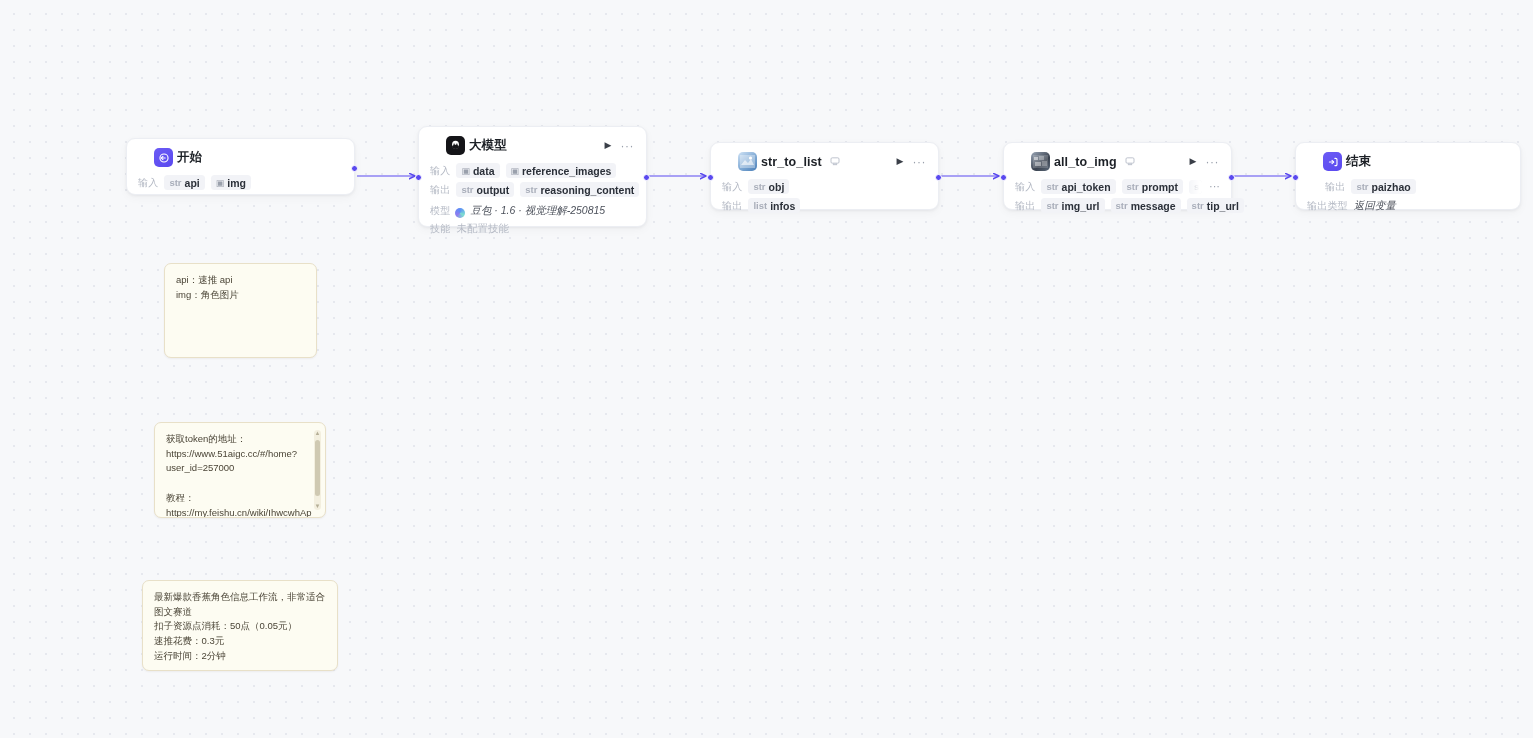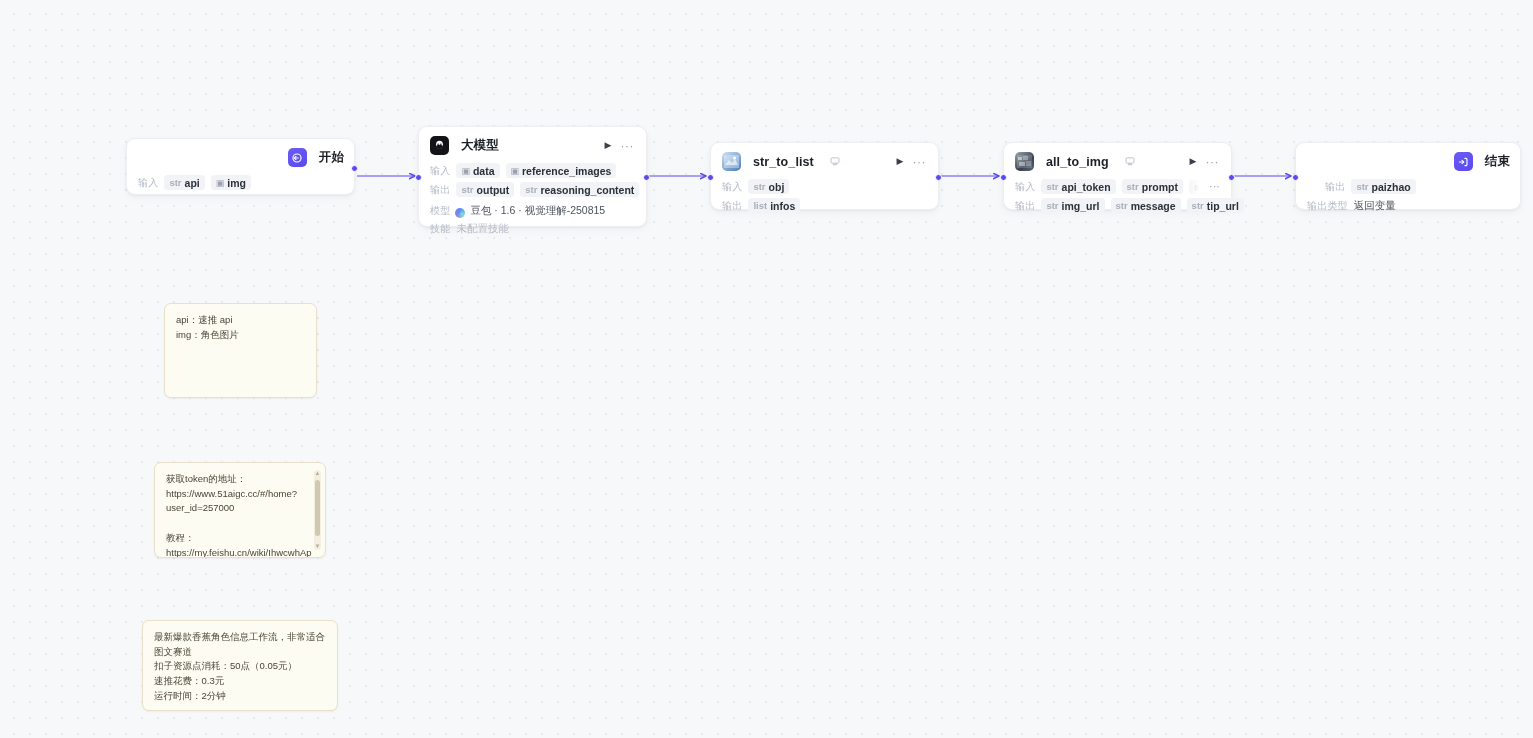--- a/index.html
+++ b/index.html
@@ -23,23 +23,22 @@
   
   .node {
     position:absolute;
     background:#ffffff;
     border:1px solid #eceef3;
     border-radius:9px;
     box-shadow:0 1px 3px rgba(20,24,40,.055), 0 3px 10px rgba(20,24,40,.035);
   }
   .node-head {
     display:flex; align-items:center;
-    padding:9px 10px 3px 11px;
-    gap:12px;
-    justify-content:flex-end;
+    padding:9px 10px 3px 27px;
+    gap:4px;
   }
   .node-icon {
     width:19px; height:19px; border-radius:5px;
     flex:0 0 19px;
     display:flex; align-items:center; justify-content:center;
     overflow:hidden;
   }
   .ic-start { background:linear-gradient(150deg,#6b5bf5,#5a49ef); }
   .ic-end   { background:linear-gradient(150deg,#6b5bf5,#5a49ef); }
   .ic-llm   { background:#141418; }
@@ -62,21 +61,21 @@
   }
   .tag {
     display:inline-flex; align-items:center; gap:3px;
     background:#f2f3f7; border-radius:3.5px;
     padding:1.5px 5px;
     font-size:10.5px; color:#2b3039; font-weight:600;
     white-space:nowrap; max-width:100%;
   }
   .tag .ty { color:#a9aeba; font-weight:700; font-size:9.5px; font-style:normal; }
   .tag .imgico { color:#9aa0ac; font-size:9px; }
-  .plain { font-size:10.5px; color:#4c515b; }
+  .plain { font-size:10.5px; color:#4c515b;font-style:italic; }
   .muted { font-size:10.5px; color:#b4b9c4; }
   .model-row { display:flex; align-items:flex-end; gap:5px; margin-top:3px; }
   .model-dot {
     width:10px; height:10px; border-radius:50%;
     background:conic-gradient(#5b8df7,#7de0d0,#8f7bf0,#5b8df7);
     flex:0 0 10px;
   }
   .fade-tag { position:relative; overflow:hidden; }
   .fade-tag::after {
     content:""; position:absolute; right:0; top:0; bottom:0; width:16px;
@@ -94,21 +93,20 @@
   .note {
     position:absolute;
     background:#fdfcf2;
     border:1px solid #e8e0c8;
     border-radius:7px;
     box-shadow:0 1px 2px rgba(30,26,10,.05);
     font-size:9.5px; color:#4a4436;
     line-height:1.55;
     padding:9px 11px;
     overflow:hidden;
-    margin-top:40px;
   }
   .note.scrolly { padding-right:13px; }
   .note-line { white-space:pre-wrap; word-break:break-word; }
   .note-scroll {
     position:absolute; top:7px; right:4px; bottom:7px; width:7px;
   }
   .note-scroll .track {
     position:absolute; inset:0; background:#f3efdf; border-radius:4px;
   }
   .note-scroll .thumb {

